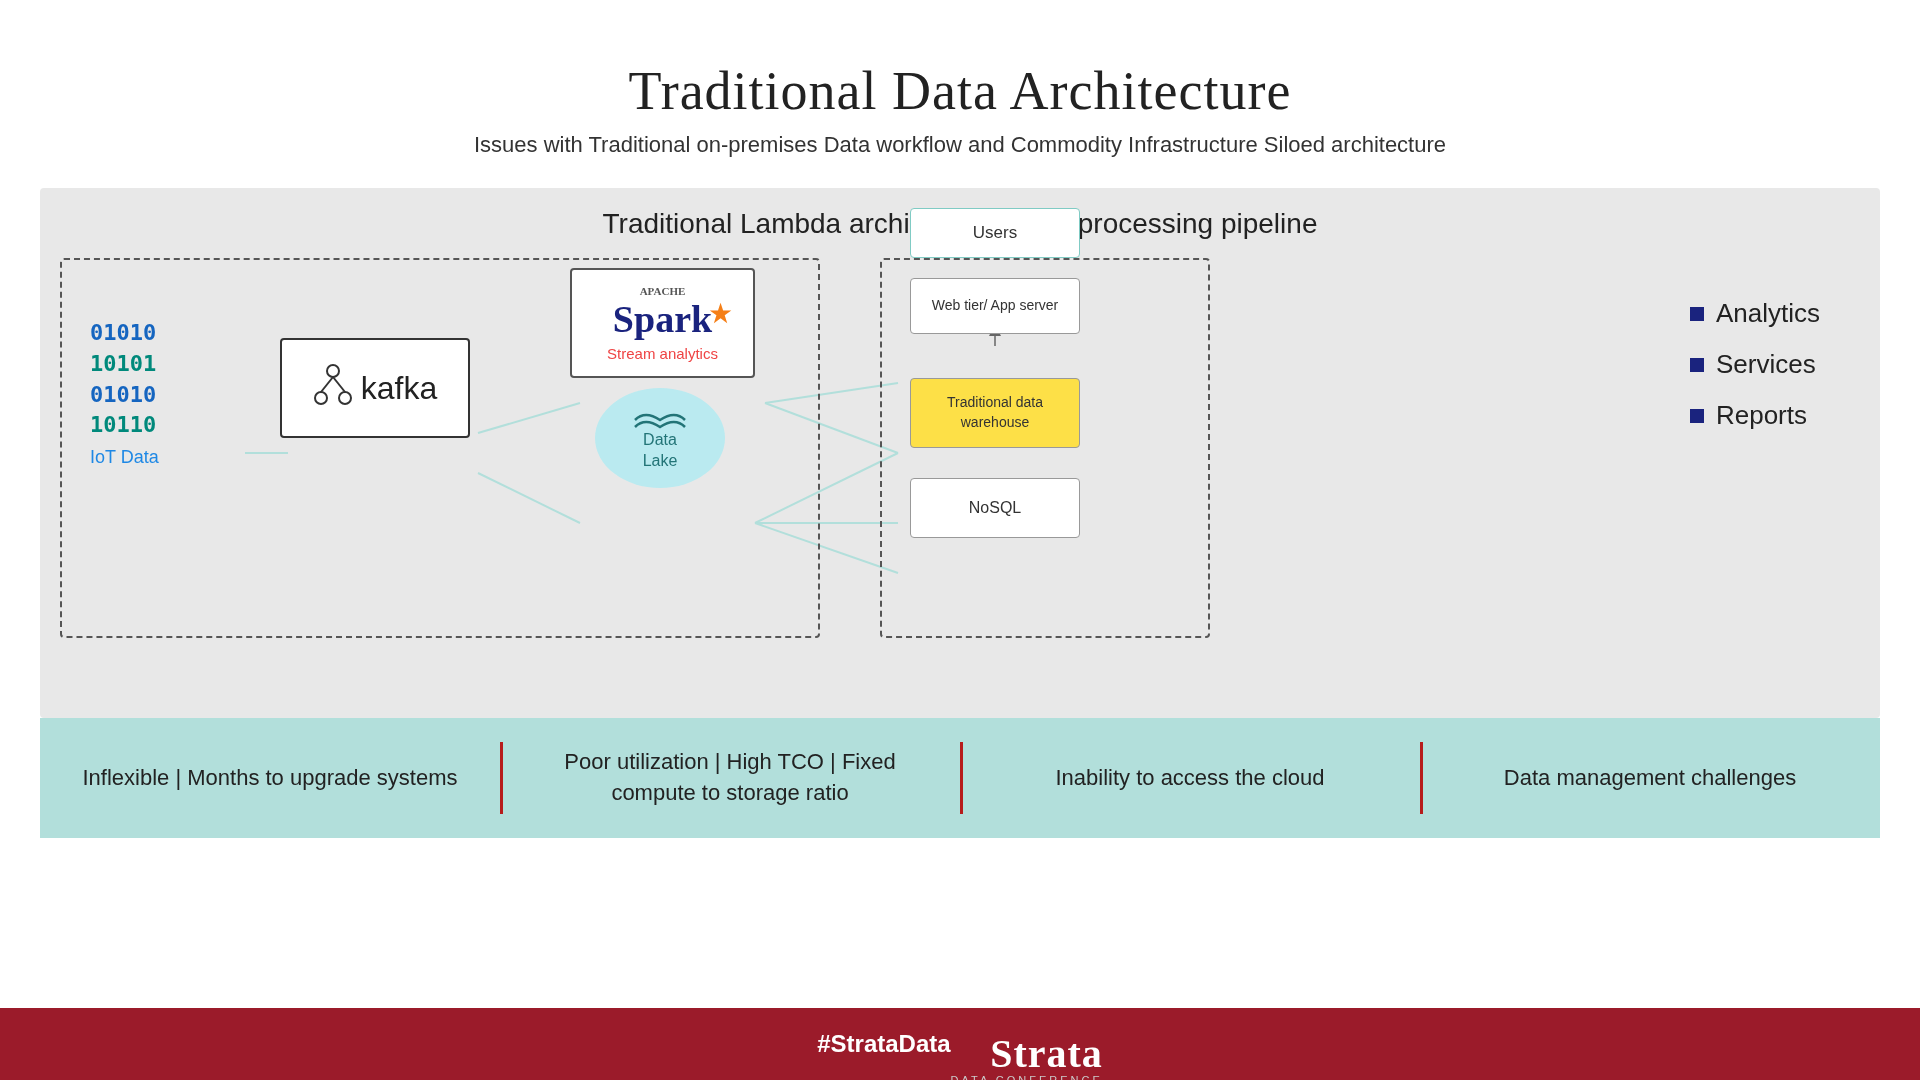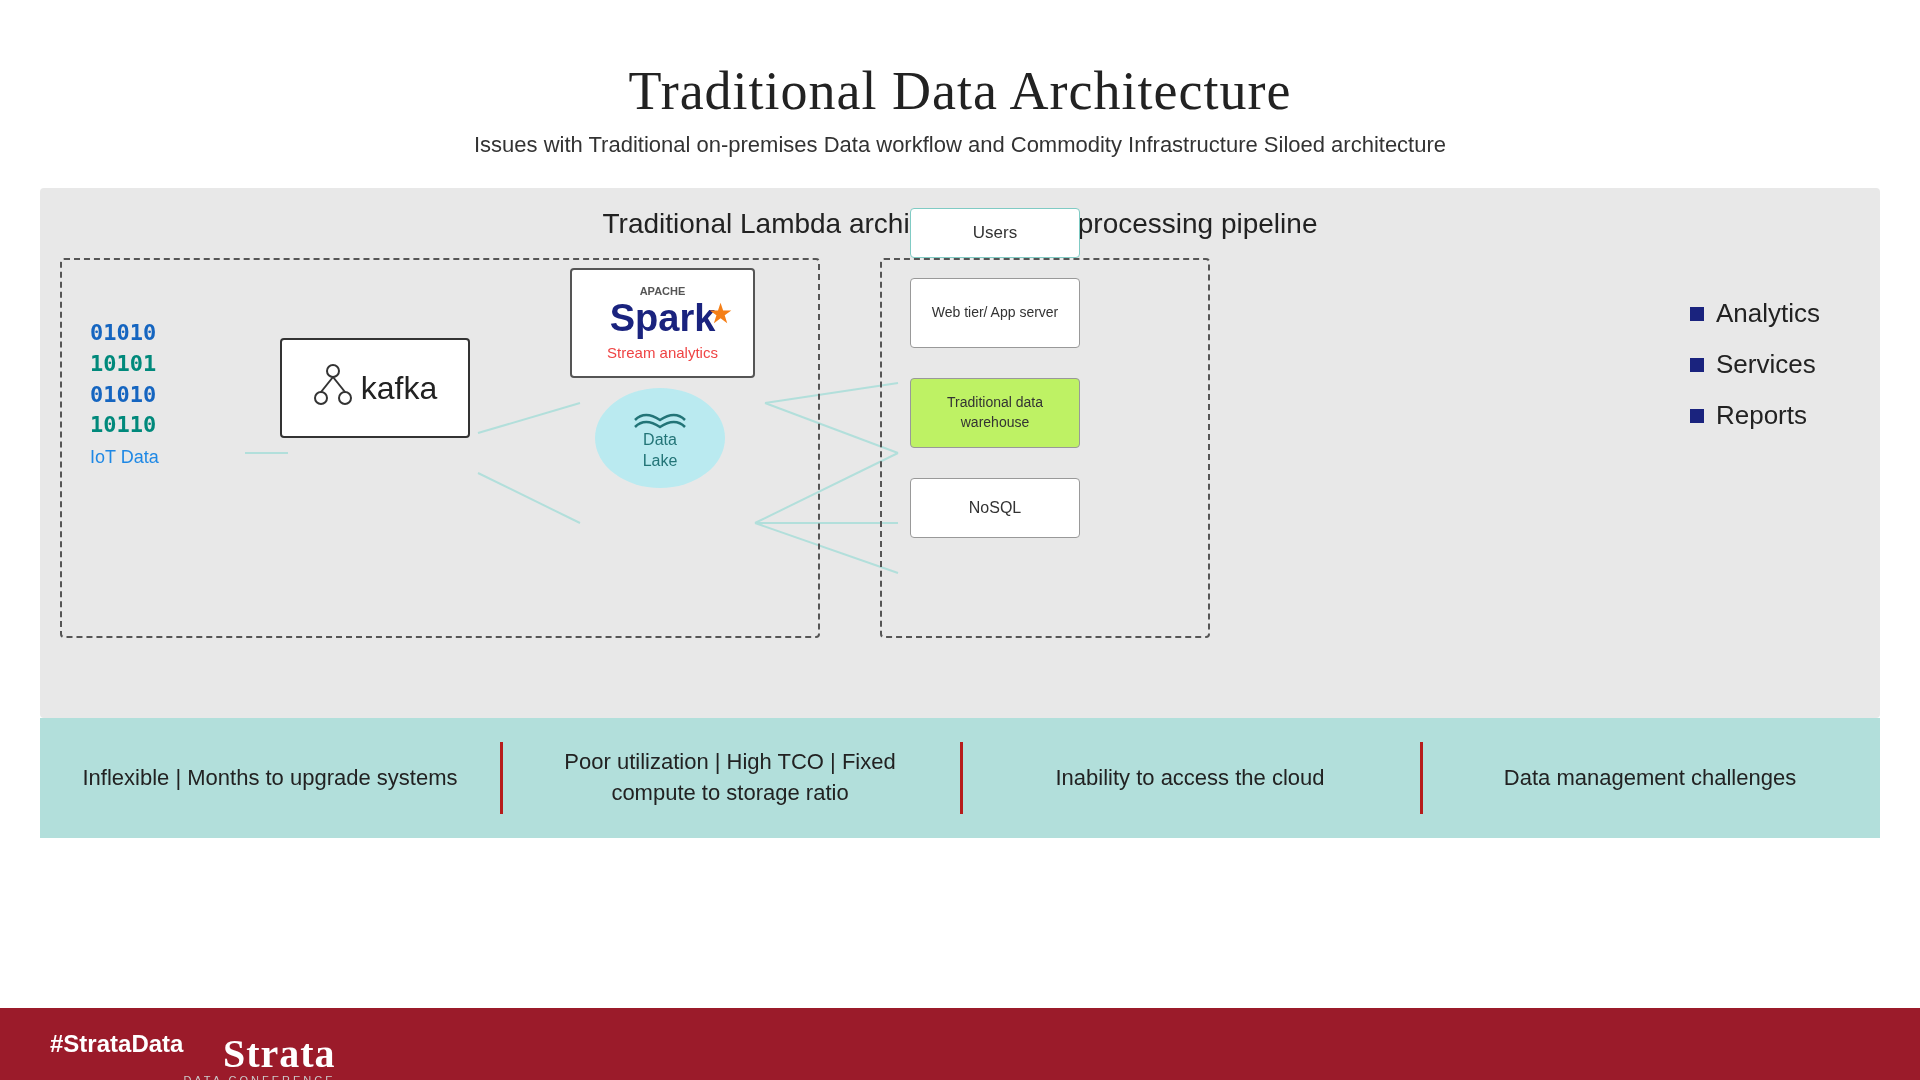--- a/index.html
+++ b/index.html
@@ -127,21 +127,21 @@
       border-radius: 4px;
       display: flex;
       flex-direction: column;
       align-items: center;
       justify-content: center;
       background: #fff;
     }
     .spark-logo {
       font-size: 14px;
       font-weight: bold;
-      font-family: Liberation Sans, sans-serif;
+      font-family: Liberation Serif, serif;
     }
     .spark-logo .apache {
       color: #555;
       font-size: 11px;
     }
     .spark-logo .spark-word {
       font-size: 38px;
       font-weight: bold;
       color: #1a237e;
     }
@@ -221,21 +221,21 @@
       font-family: Arial, sans-serif;
       font-size: 17px;
       color: #333;
     }
 
     .webapp-box {
       position: absolute;
       left: 870px;
       top: 90px;
       width: 170px;
-      height: 70px;
+      height: 56px;
       border: 1.5px solid #999;
       border-radius: 4px;
       display: flex;
       align-items: center;
       justify-content: center;
       background: #fff;
     }
     .webapp-text {
       font-family: Arial, sans-serif;
       font-size: 14px;
@@ -248,21 +248,21 @@
       position: absolute;
       left: 870px;
       top: 190px;
       width: 170px;
       height: 70px;
       border: 1.5px solid #999;
       border-radius: 4px;
       display: flex;
       align-items: center;
       justify-content: center;
-      background: #bef264;
+      background: #fde047;
     }
     .tdw-text {
       font-family: Arial, sans-serif;
       font-size: 14px;
       color: #333;
       text-align: center;
       line-height: 1.4;
     }
 
     .nosql-box {
@@ -354,21 +354,21 @@
     
     .footer {
       position: absolute;
       bottom: 0;
       left: 0;
       right: 0;
       height: 72px;
       background: #9b1b2a;
       display: flex;
       align-items: center;
-      justify-content: flex-start;
+      justify-content: center;
       padding: 0 50px;
     }
     .footer-hashtag {
       color: #fff;
       font-size: 24px;
       font-family: Arial, sans-serif;
       font-weight: bold;
     }
     .footer-logo {
       display: flex;

